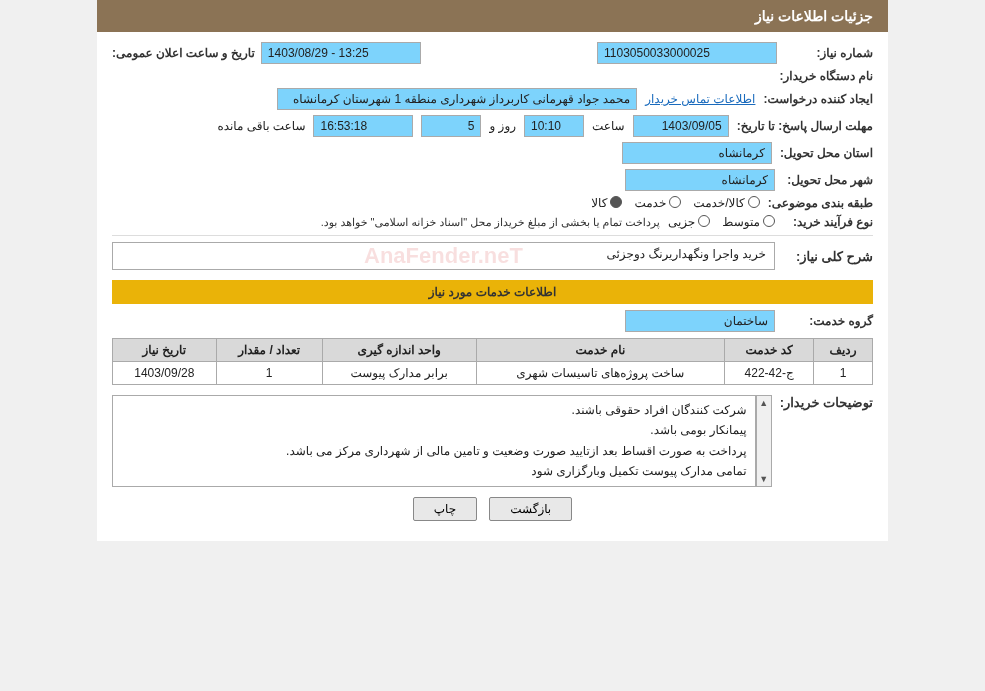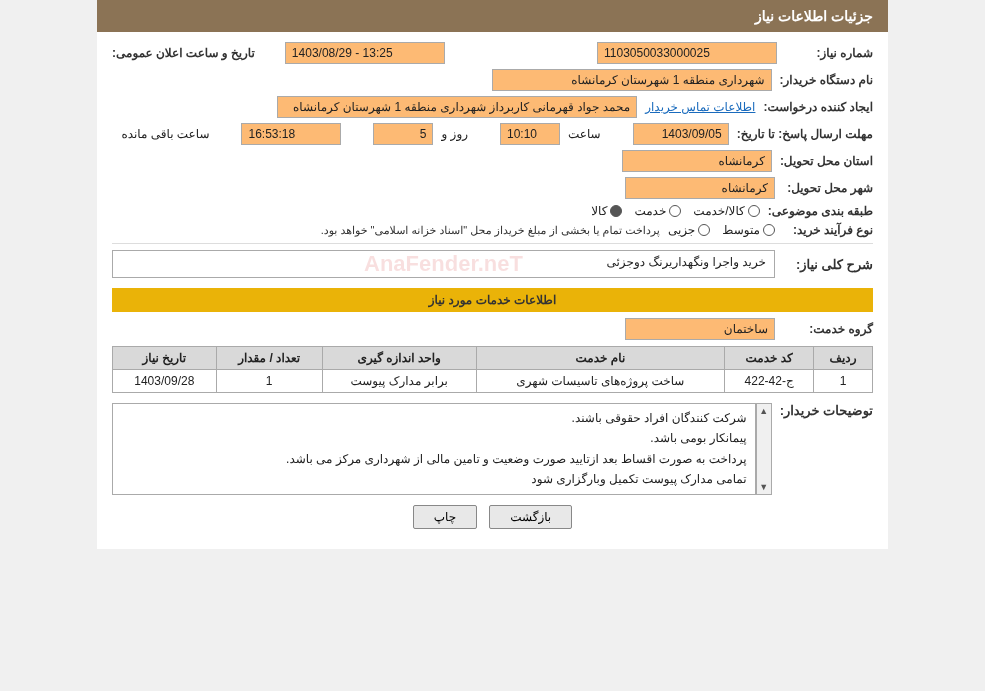--- a/index.html
+++ b/index.html
@@ -38,26 +38,25 @@
     }
     .label-cell {
       color: #333;
       font-weight: bold;
       text-align: right;
       white-space: nowrap;
       min-width: 90px;
     }
     .value-box {
       border: 1px solid #aaa;
-      background: #fdba74;
+      background: #7dd3fc;
       padding: 2px 6px;
       min-height: 22px;
       display: inline-flex;
       align-items: center;
-      margin-left: 24px;
     }
     .value-box.wide { min-width: 200px; }
     .value-box.medium { min-width: 150px; }
     .value-box.small { min-width: 100px; }
     .value-box.xsmall { min-width: 60px; }
     .link-text {
       color: #1a6bbd;
       text-decoration: underline;
       cursor: pointer;
     }
@@ -68,21 +67,21 @@
       margin-bottom: 5px;
     }
     
     .radio-group {
       display: flex;
       gap: 12px;
       align-items: center;
     }
     .radio-item {
       display: flex;
-      align-items: center;
+      align-items: flex-start;
       gap: 3px;
     }
     .radio-circle {
       width: 12px;
       height: 12px;
       border-radius: 50%;
       border: 1.5px solid #555;
       display: inline-block;
     }
     .radio-circle.selected {
@@ -185,21 +184,20 @@
         <div class="value-box medium" style="min-width:180px;direction:ltr;">1103050033000025</div>
       </div>
       <div style="display:flex;align-items:center;gap:6px;">
         <div class="value-box" style="min-width:160px;direction:ltr;">1403/08/29 - 13:25</div>
         <span class="label-cell" style="min-width:auto;">تاریخ و ساعت اعلان عمومی:</span>
       </div>
     </div>
 
     <div class="row-flex">
       <span class="label-cell">نام دستگاه خریدار:</span>
-      <div class="value-box wide" style="min-width:280px;">شهرداری منطقه 1 شهرستان کرمانشاه</div>
     </div>
 
     <div class="row-flex">
       <span class="label-cell">ایجاد کننده درخواست:</span>
       <span class="link-text">اطلاعات تماس خریدار</span>
       <div class="value-box" style="min-width:360px;text-align:right;">محمد جواد قهرمانی کاربرداز شهرداری منطقه 1 شهرستان کرمانشاه</div>
     </div>
 
     <div class="row-flex">
       <span class="label-cell" style="min-width:120px;">مهلت ارسال پاسخ: تا تاریخ:</span>

